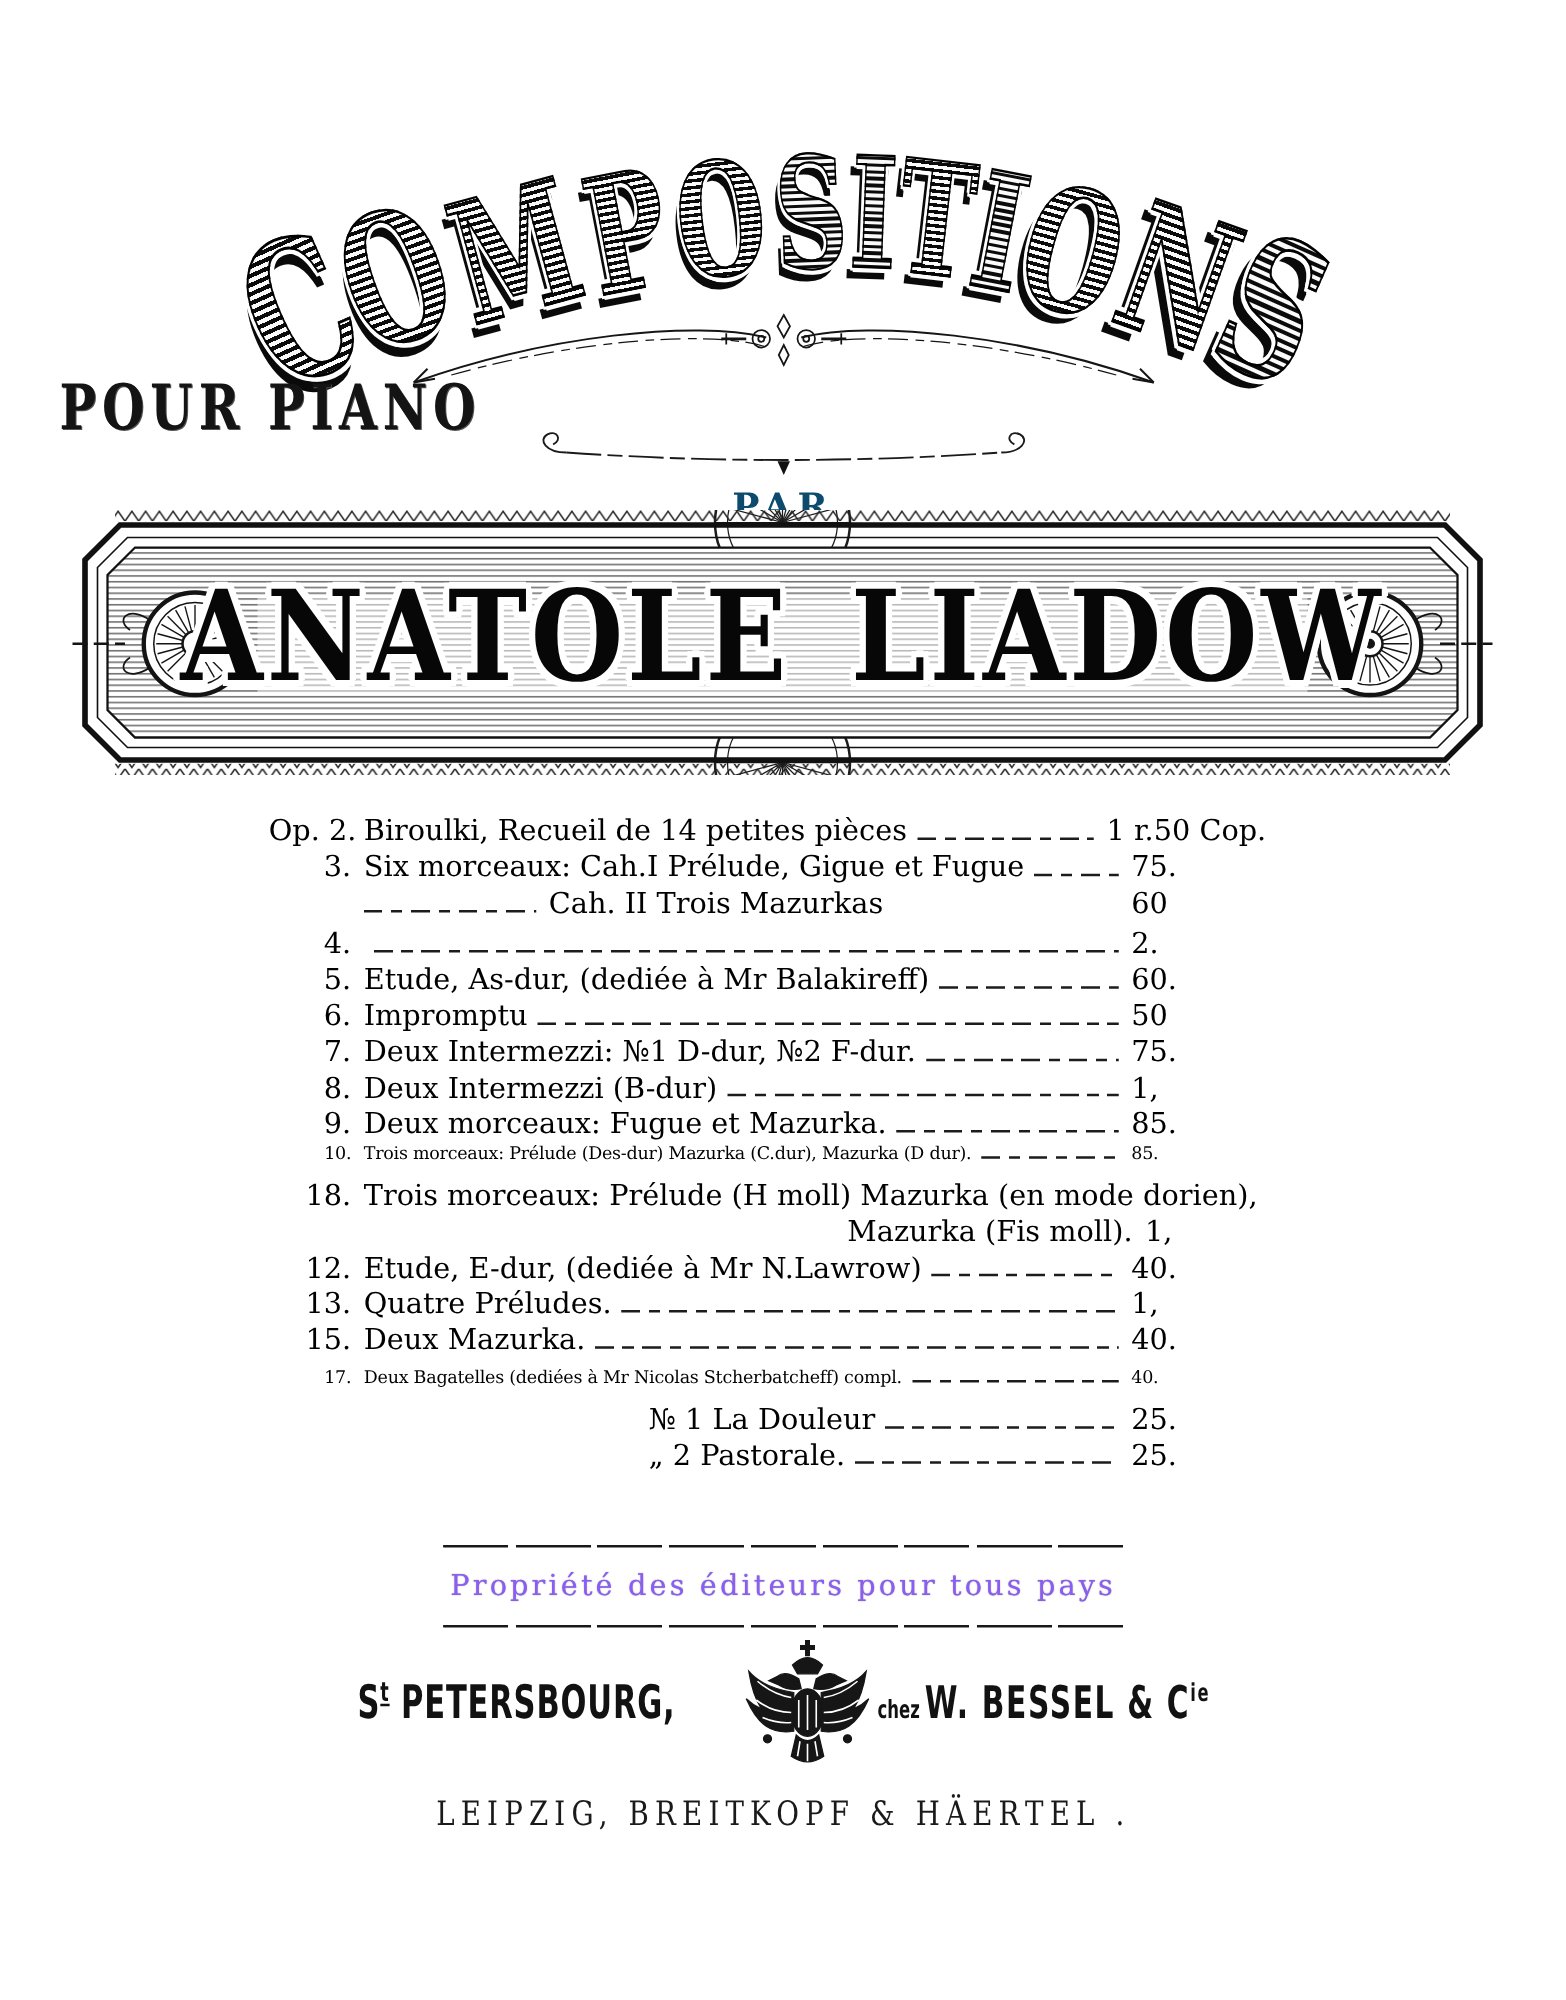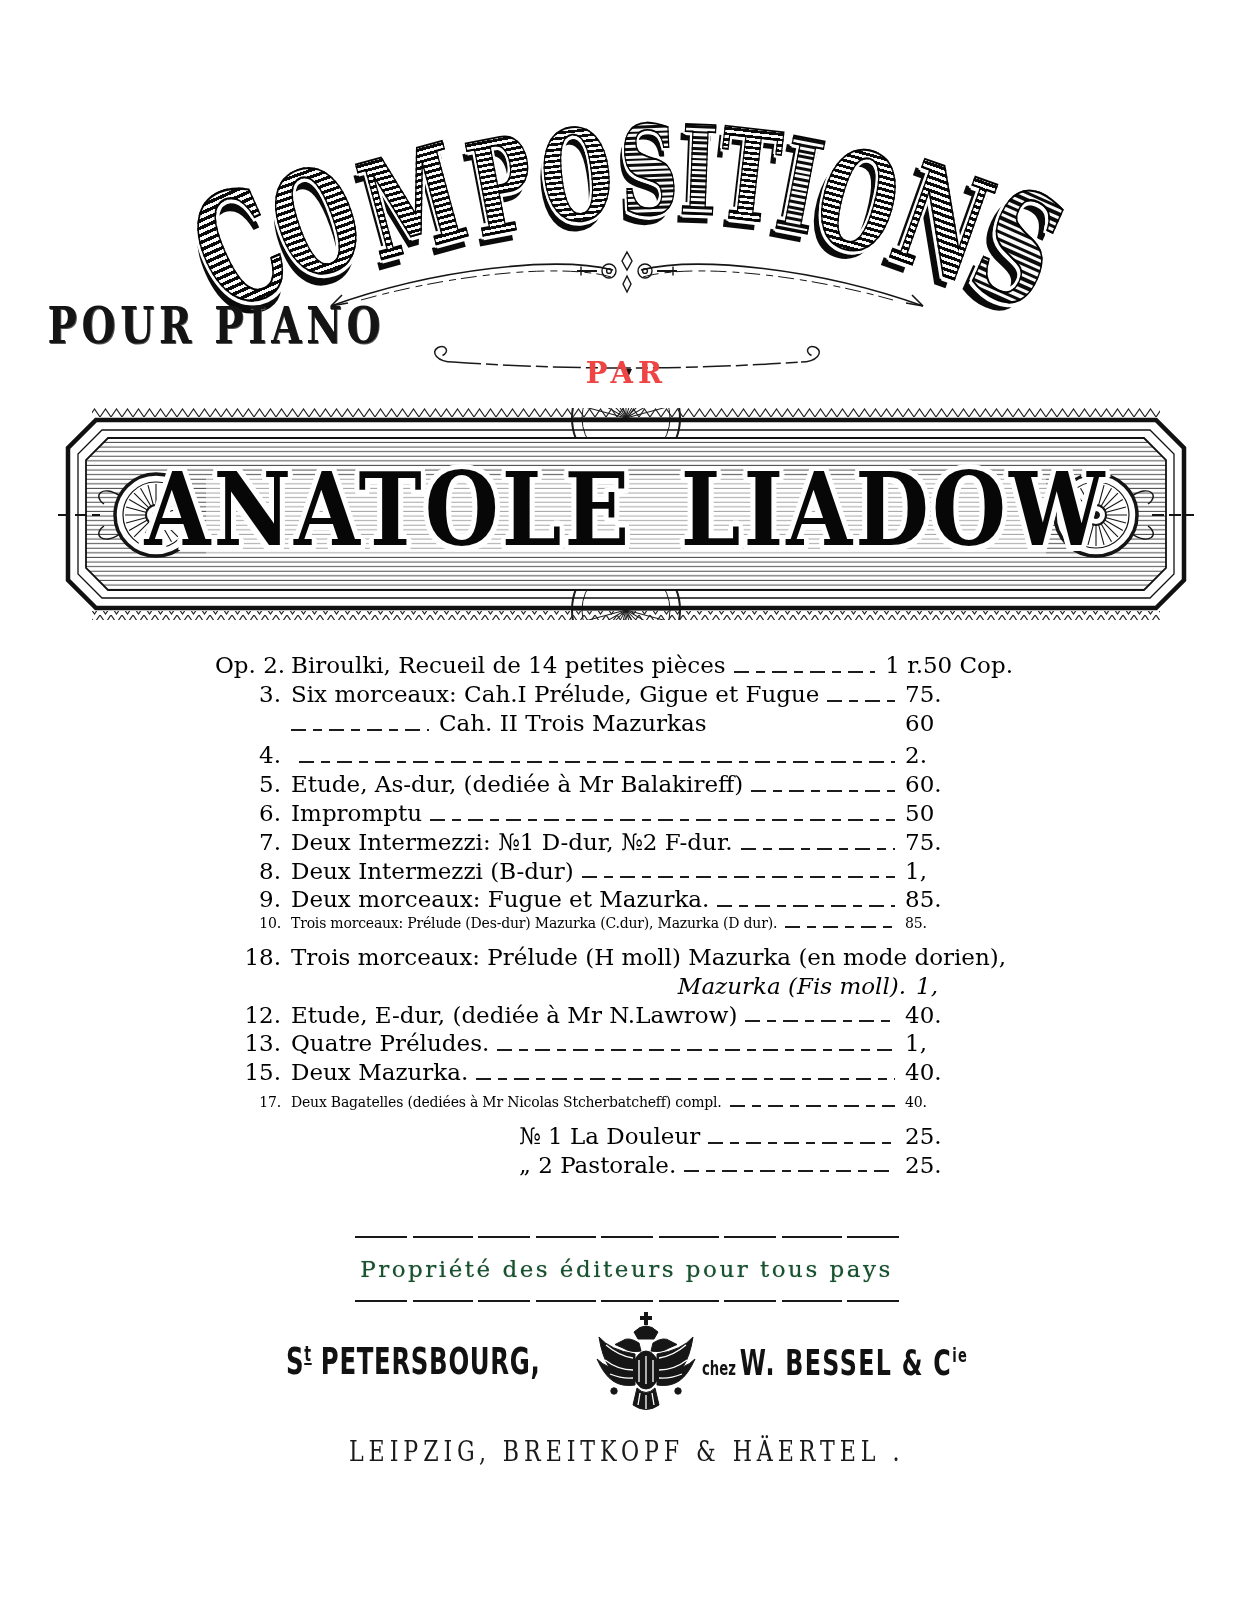--- a/index.html
+++ b/index.html
@@ -21,22 +21,22 @@
            -webkit-text-stroke:1.7px #000;}
 
   
   .divider{position:absolute;top:250px;left:50%;transform:translateX(-50%);}
   .flourish{position:absolute;top:342px;left:50%;transform:translateX(-50%);}
 
   .subtitle{position:absolute;top:296px;width:100%;text-align:left;}
   .subtitle span{display:inline-block;font-size:50px;font-weight:bold;letter-spacing:6px;
                  transform:scaleX(.78);transform-origin:center;color:#141414;
                  text-shadow:1px 1px 0 #555;}
-  .par{position:absolute;top:356px;width:100%;text-align:center;
-       font-size:29px;font-weight:bold;letter-spacing:5px;color:#ef4444;}
+  .par{position:absolute;top:388px;width:100%;text-align:center;
+       font-size:29px;font-weight:bold;letter-spacing:5px;color:#0c4a6e;}
 
   
   .banner{position:absolute;top:408px;left:56px;width:1140px;height:212px;}
   .banner svg{position:absolute;left:0;top:0;}
   .composer{position:absolute;left:0;right:0;top:50%;
             transform:translateY(-54%) scaleY(1.18);
             text-align:center;font-size:85px;font-weight:bold;letter-spacing:3px;
             word-spacing:16px;color:#070707;white-space:nowrap;
             text-shadow:5px 0 0 #fff,-5px 0 0 #fff,0 5px 0 #fff,0 -5px 0 #fff,
                         4px 4px 0 #fff,-4px 4px 0 #fff,4px -4px 0 #fff,-4px -4px 0 #fff;}
@@ -49,29 +49,29 @@
   .title{white-space:nowrap;}
   .leader{flex:1;min-width:8px;height:5px;margin:0 8px;align-self:baseline;
           background-image:repeating-linear-gradient(90deg,#1c1c1c 0 15px,transparent 15px 22px,#1c1c1c 22px 31px,transparent 31px 38px);
           background-size:100% 2.1px;background-position:0 100%;background-repeat:no-repeat;}
   .pre-leader{flex:none;width:138px;height:5px;margin-right:10px;
           background-image:repeating-linear-gradient(90deg,#1c1c1c 0 15px,transparent 15px 22px,#1c1c1c 22px 31px,transparent 31px 38px);
           background-size:100% 2.1px;background-position:0 100%;background-repeat:no-repeat;}
   .spacer{flex:1;}
   .price{min-width:108px;text-align:left;white-space:nowrap;padding-left:2px;flex:none;}
   .ind-mid .title{padding-left:228px;}
-  .ind-right{justify-content:flex-end;padding-right:75px;font-style:italic;}
+  .ind-right{justify-content:flex-end;padding-right:75px;}
   .ind-right .price{min-width:0;padding-left:10px;}
 
   
   .notice{position:absolute;top:1236px;left:50%;transform:translateX(-50%);
           width:545px;height:66px;display:flex;flex-direction:column;justify-content:space-between;}
   .rule{height:2.4px;
         background:repeating-linear-gradient(90deg,#181818 0 52px,transparent 52px 58px,#181818 58px 118px,transparent 118px 123px);}
-  .notice-text{text-align:center;font-size:23px;letter-spacing:2.5px;color:#14532d;
+  .notice-text{text-align:center;font-size:23px;letter-spacing:2.5px;color:#8b5cf6;
                text-shadow:0 0 1px #888;}
 
   
   .imprint{position:absolute;top:1312px;left:0;width:100%;height:115px;}
   .city{position:absolute;left:286px;top:28px;font-family:"DejaVu Sans",sans-serif;
         font-weight:bold;font-size:37px;letter-spacing:1px;white-space:nowrap;
         transform:scaleX(.66);transform-origin:left center;color:#121212;}
   .city sup{font-size:58%;text-decoration:underline;}
   .eagle{position:absolute;left:594px;top:0;}
   .publisher{position:absolute;left:702px;top:30px;font-family:"DejaVu Sans",sans-serif;

